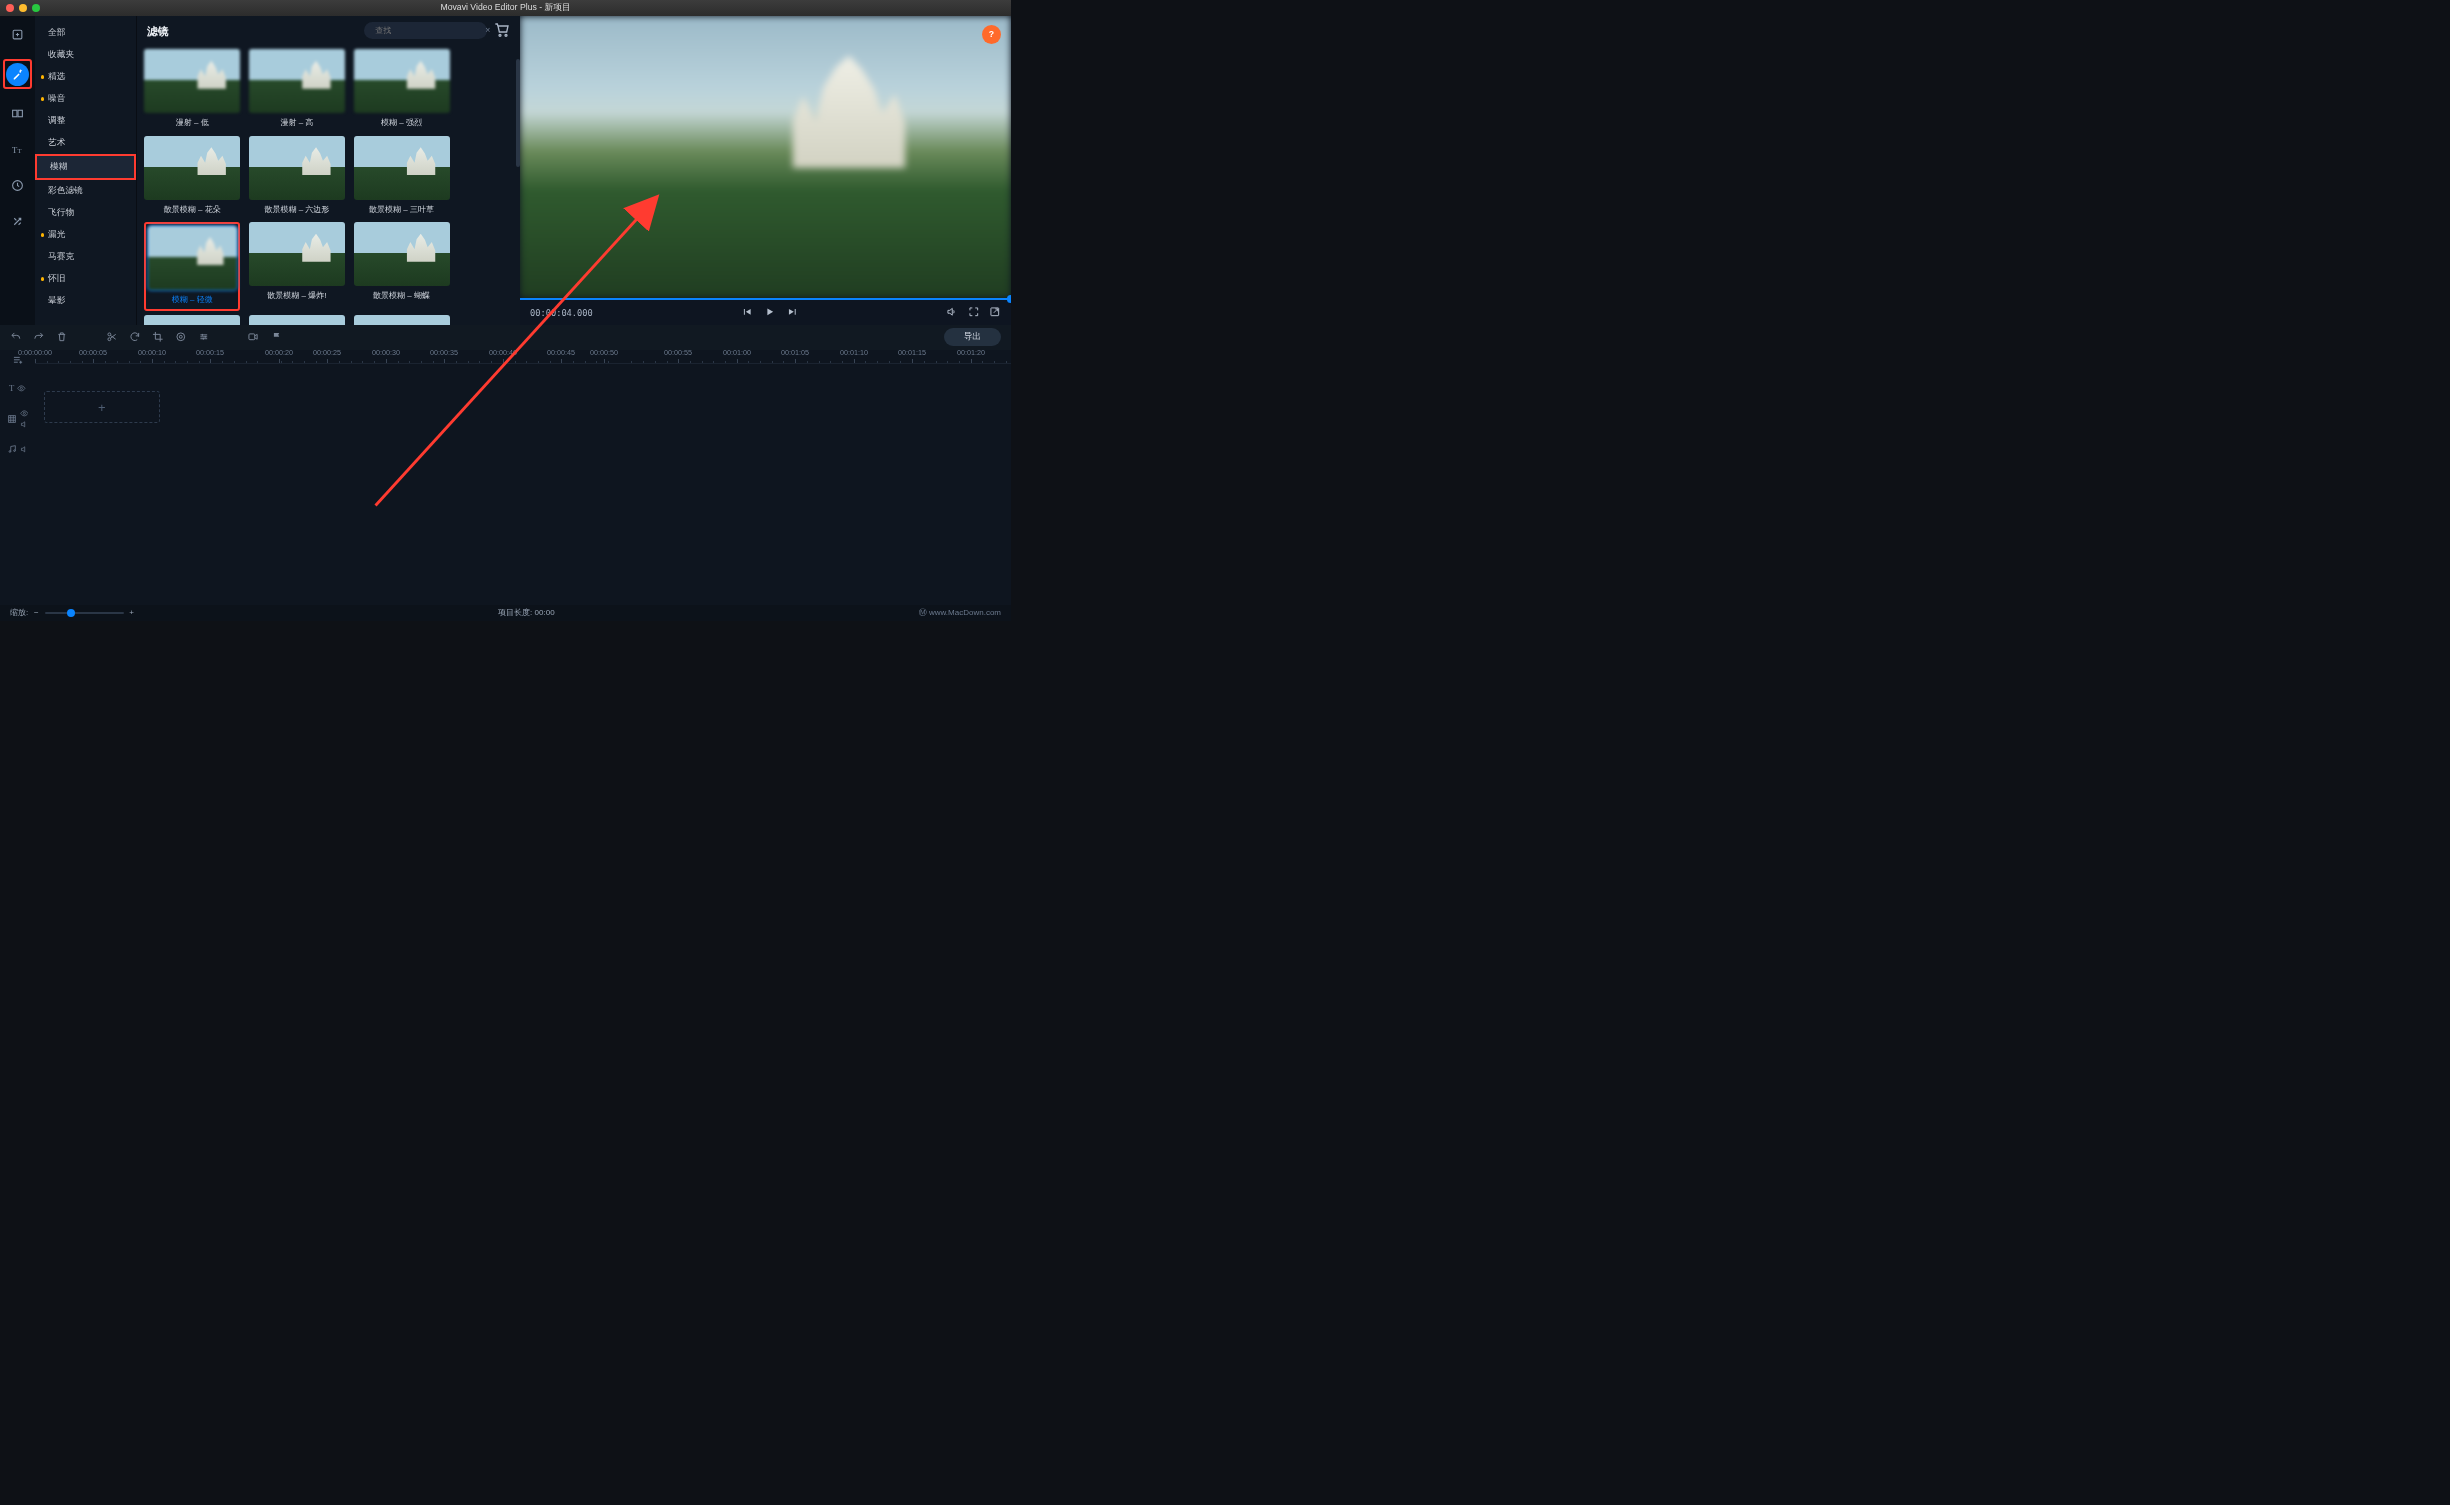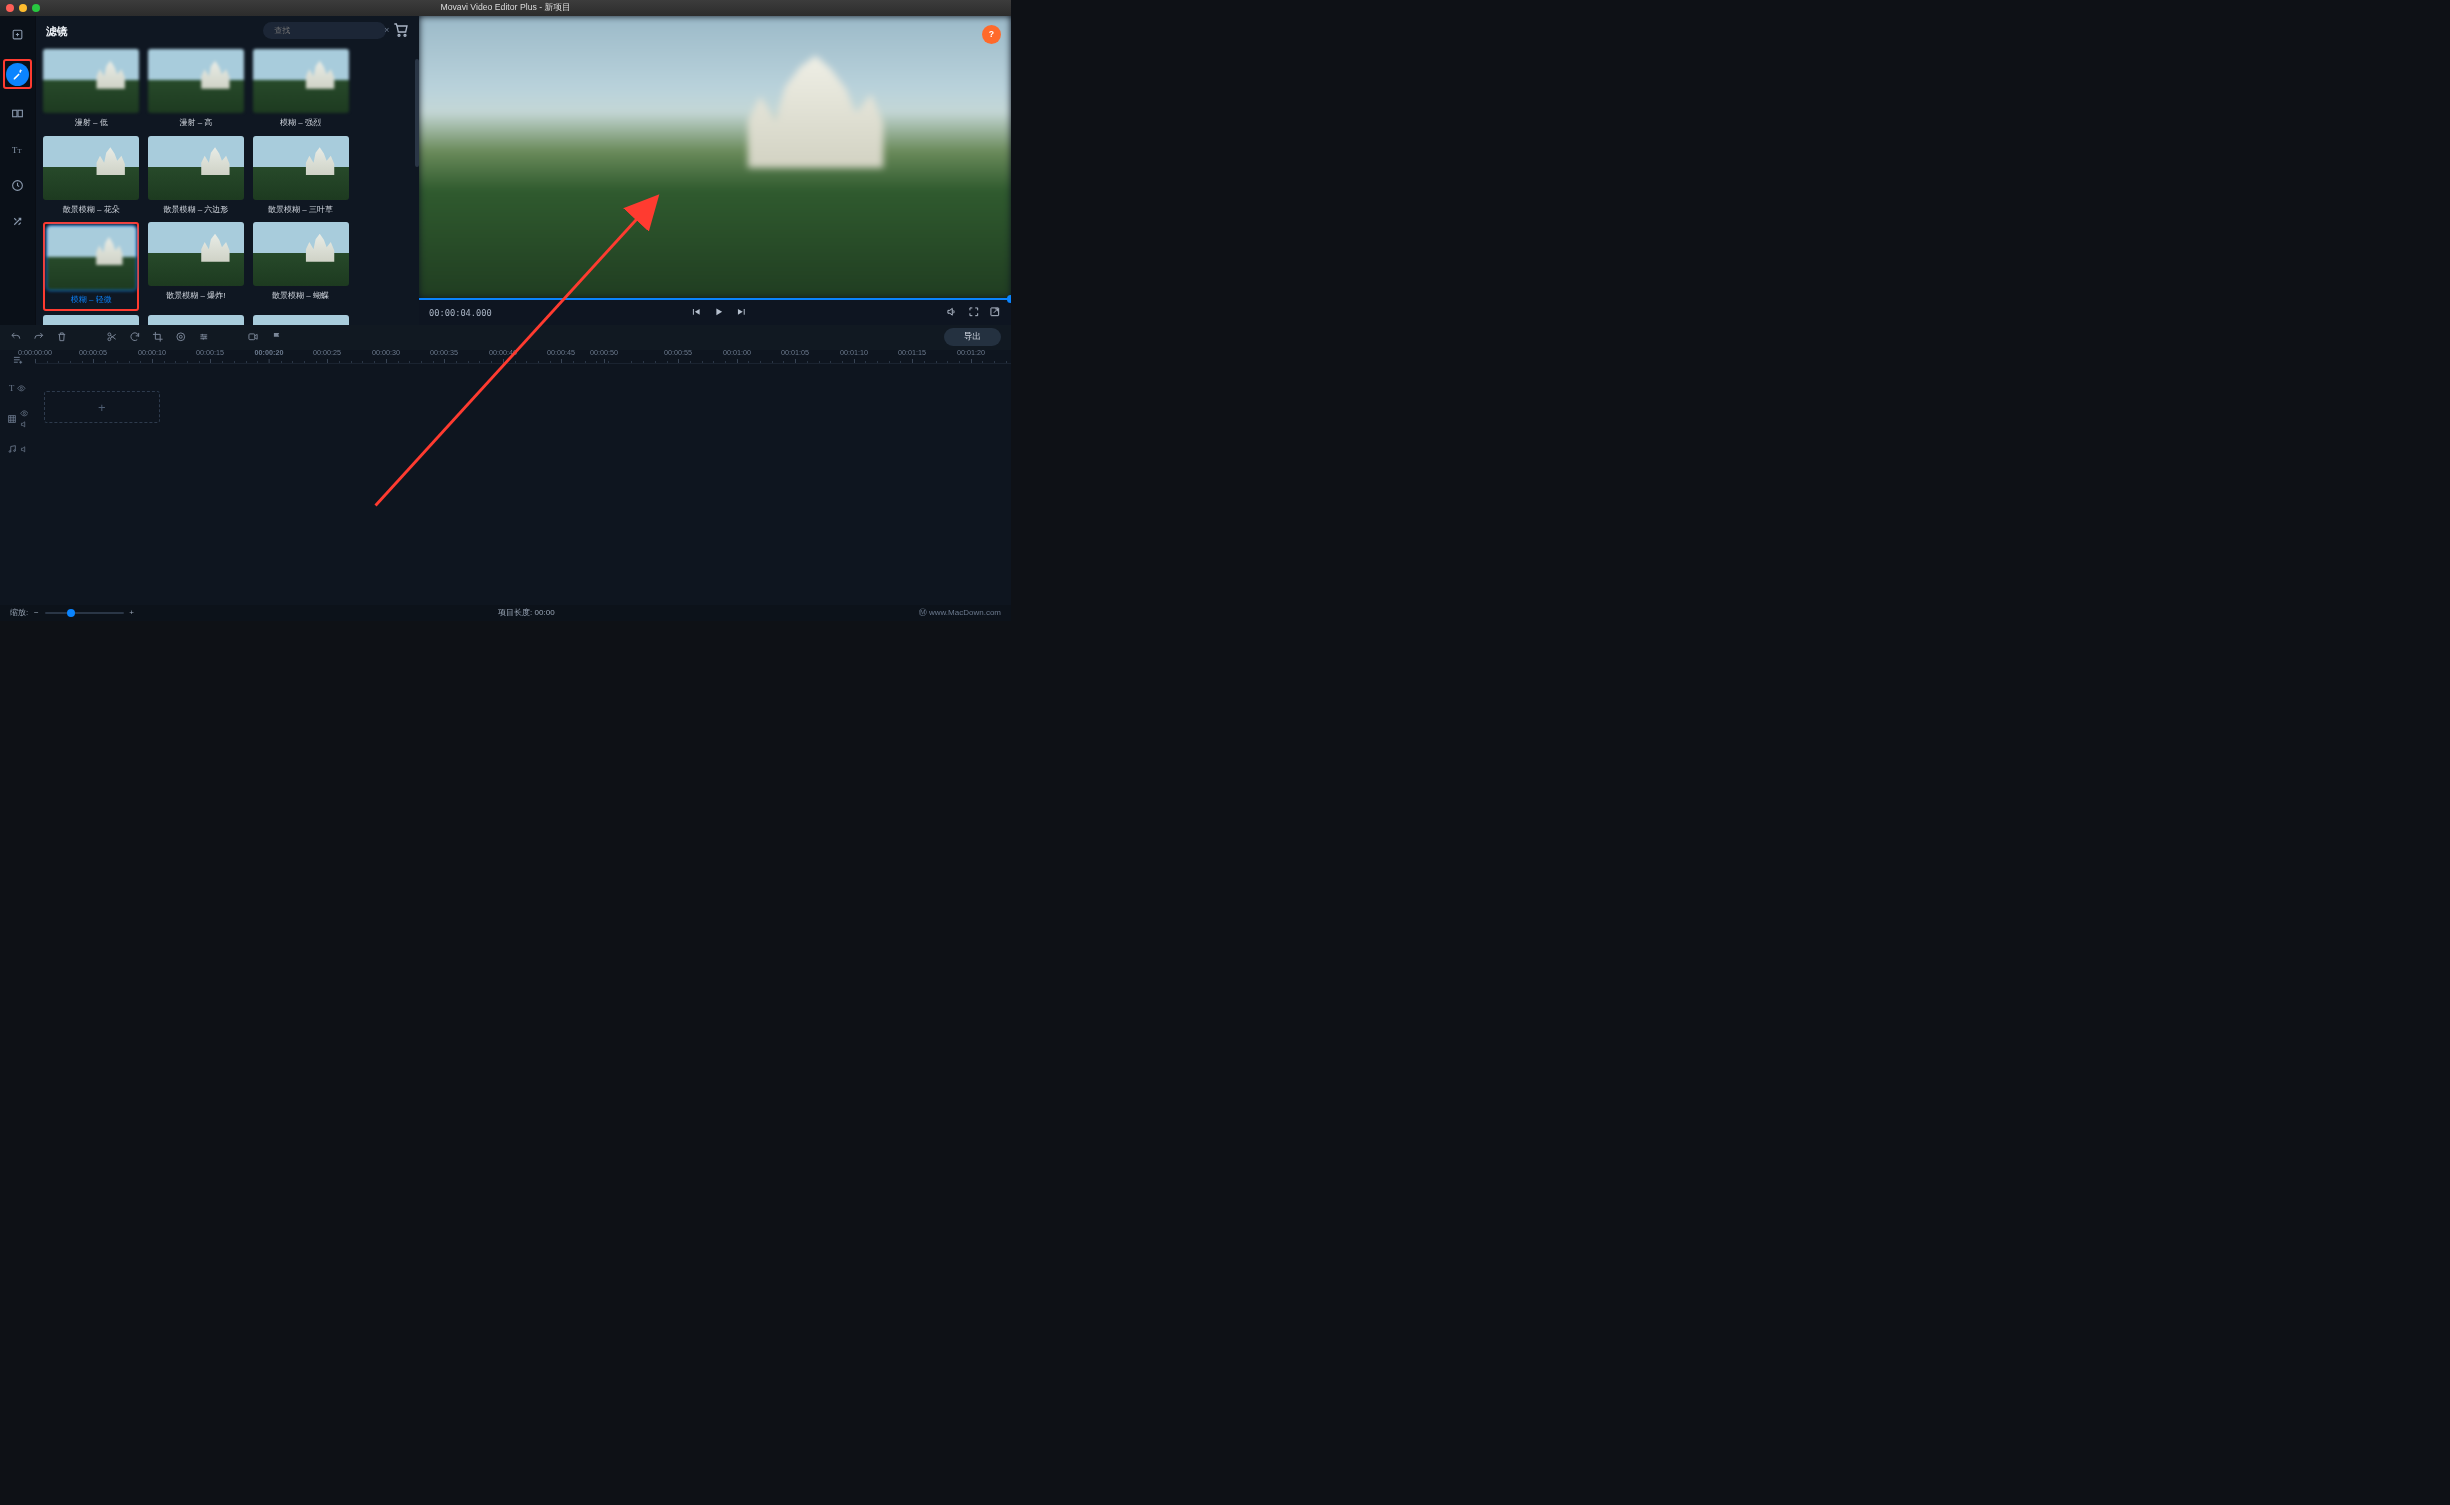--- a/index.html
+++ b/index.html
@@ -165,20 +165,37 @@
           <path d="M12 7v5l3 2"></path>
         </svg>
     </div>
     <div class="tool">
       <svg class="svgicon" viewBox="0 0 24 24" fill="none" stroke="currentColor" stroke-width="2">
           <path d="M6 18L18 6M14 6h4v4M6 6l4 4M14 18l4-4"></path>
         </svg>
     </div>
   </div>
 
+  <div class="catlist">
+    <div class="cat">全部</div>
+    <div class="cat">收藏夹</div>
+    <div class="cat new">精选</div>
+    <div class="cat new">噪音</div>
+    <div class="cat">调整</div>
+    <div class="cat">艺术</div>
+    <span class="hl-box">
+      <div class="cat active" style="width:97px">模糊</div>
+    </span>
+    <div class="cat">彩色滤镜</div>
+    <div class="cat">飞行物</div>
+    <div class="cat new">漏光</div>
+    <div class="cat">马赛克</div>
+    <div class="cat new">怀旧</div>
+    <div class="cat">晕影</div>
+  </div>
 
   <div class="filterpanel">
     <div class="head">
       <h3>滤镜</h3>
       <div class="searchwrap">
         <div class="search">
           <svg width="8.7" height="8.7" viewBox="0 0 24 24" fill="none" stroke="currentColor" stroke-width="2">
               <circle cx="11" cy="11" r="6"></circle>
               <path d="M20 20l-4-4"></path>
             </svg>
@@ -397,21 +414,21 @@
         <div class="minor" style="left: 140px;"></div>
         <div class="minor" style="left: 152px;"></div>
         <div class="minor" style="left: 164px;"></div>
         <div class="tick" style="left: 175px;">
           <span>00:00:15</span>
         </div>
         <div class="minor" style="left: 187px;"></div>
         <div class="minor" style="left: 199px;"></div>
         <div class="minor" style="left: 211px;"></div>
         <div class="minor" style="left: 222px;"></div>
-        <div class="tick" style="left: 234px; font-weight: bold;">
+        <div class="tick" style="left: 244px;">
           <span>00:00:20</span>
         </div>
         <div class="minor" style="left: 246px;"></div>
         <div class="minor" style="left: 257px;"></div>
         <div class="minor" style="left: 269px;"></div>
         <div class="minor" style="left: 281px;"></div>
         <div class="tick" style="left: 292px;">
           <span>00:00:25</span>
         </div>
         <div class="minor" style="left: 304px;"></div>

